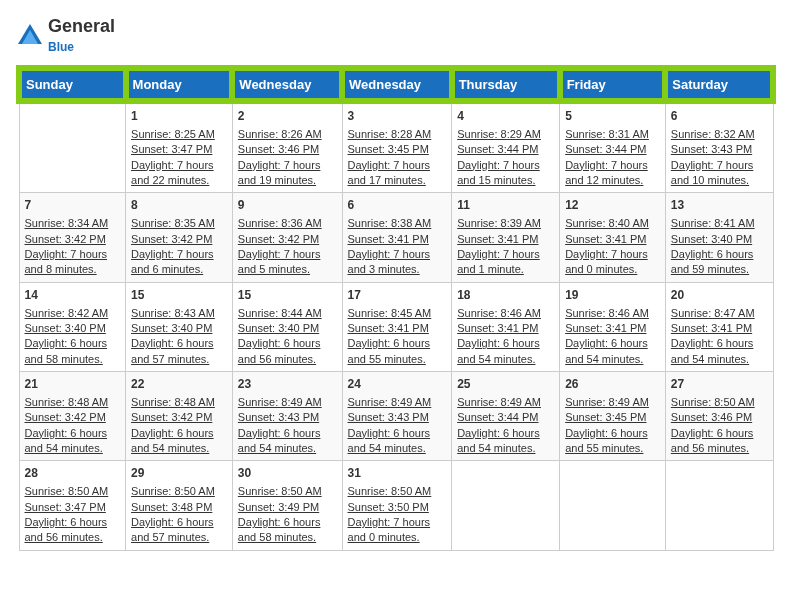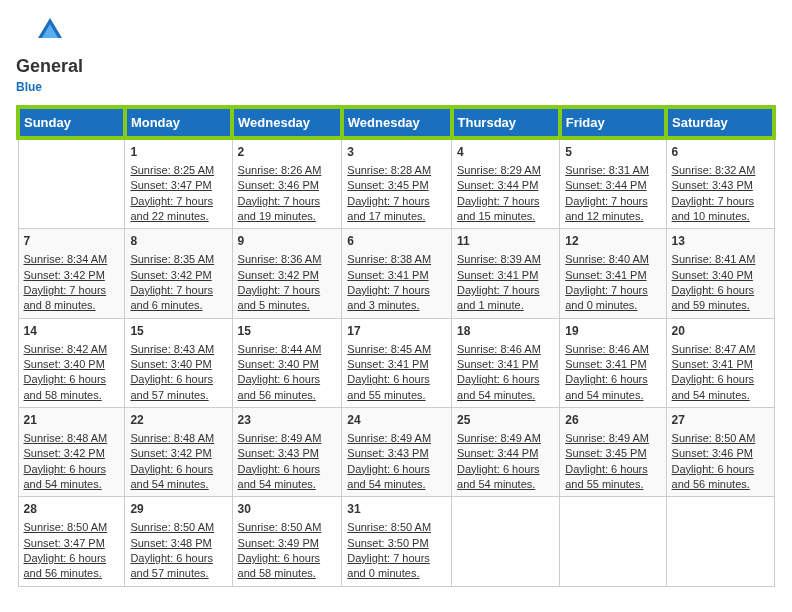--- a/index.html
+++ b/index.html
@@ -12,22 +12,21 @@
     }
     .header-area {
       display: flex;
       justify-content: space-between;
       align-items: flex-start;
       margin-bottom: 10px;
     }
     .logo {
       display: flex;
       align-items: center;
-      gap: 12px;
-      flex-direction: column;
+      gap: 4px;
     }
     .logo-text-general {
       font-size: 18px;
       font-weight: bold;
       color: #333;
     }
     .logo-text-blue {
       font-size: 12px;
       font-weight: bold;
       color: #1a6fbe;
@@ -55,21 +54,21 @@
       border-collapse: collapse;
       font-size: 11px;
     }
     .calendar thead th {
       background-color: #1a6fbe;
       color: #fff;
       padding: 6px 4px;
       text-align: left;
       font-size: 13px;
       font-weight: bold;
-      border: 4px solid #84cc16;
+      border: 6px solid #84cc16;
     }
     .calendar tbody td {
       vertical-align: top;
       padding: 4px 5px;
       border: 1px solid #ccc;
       width: 113px;
       min-height: 80px;
       color: #333;
       line-height: 1.4;
     }

